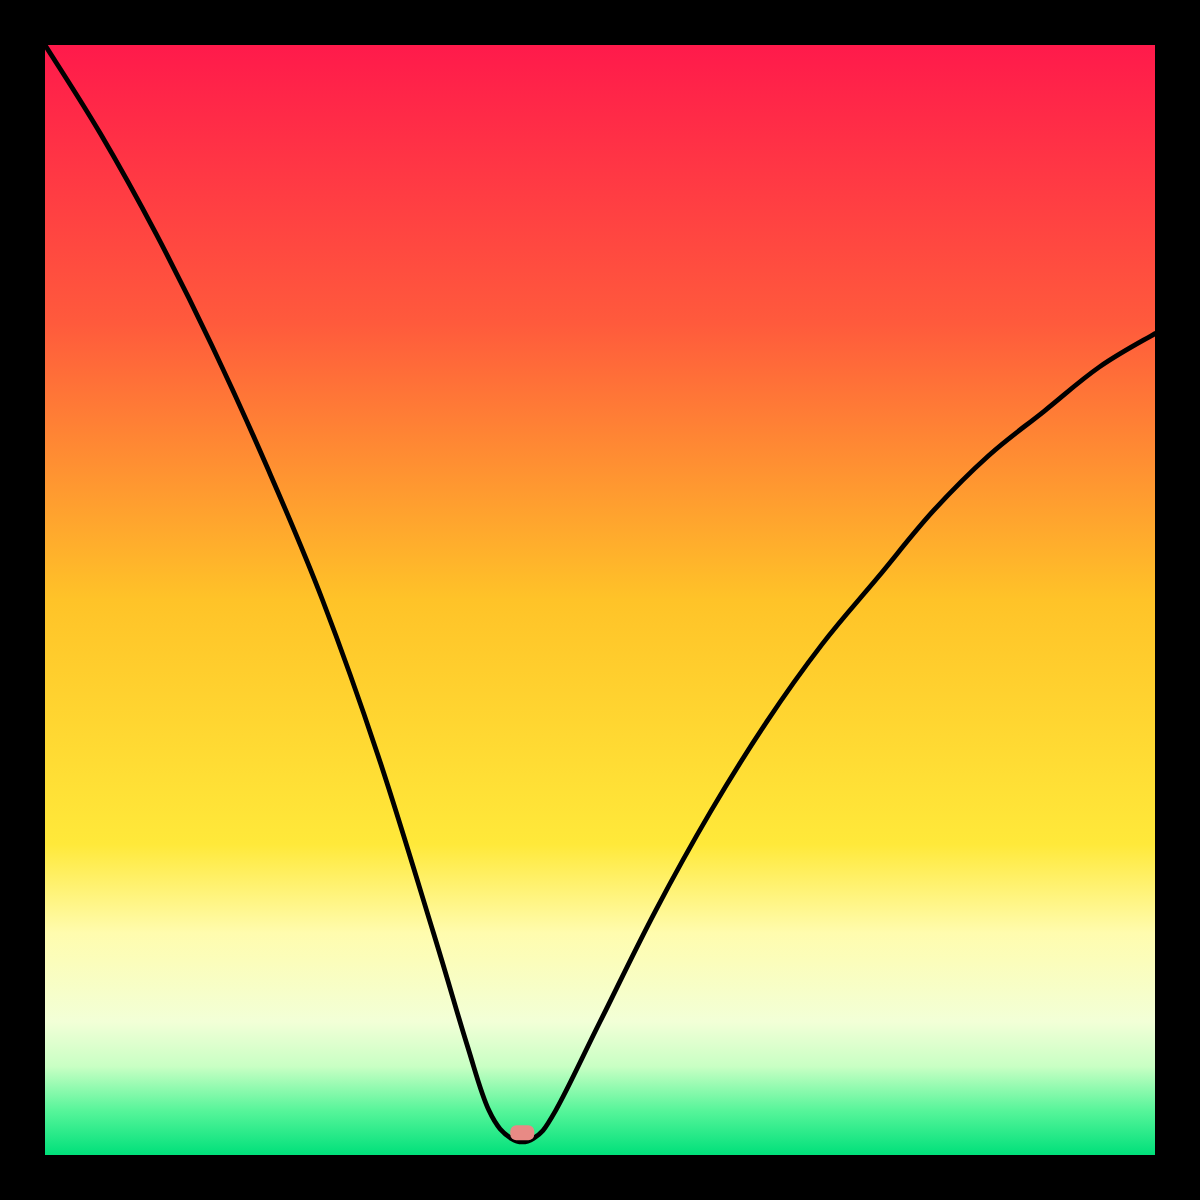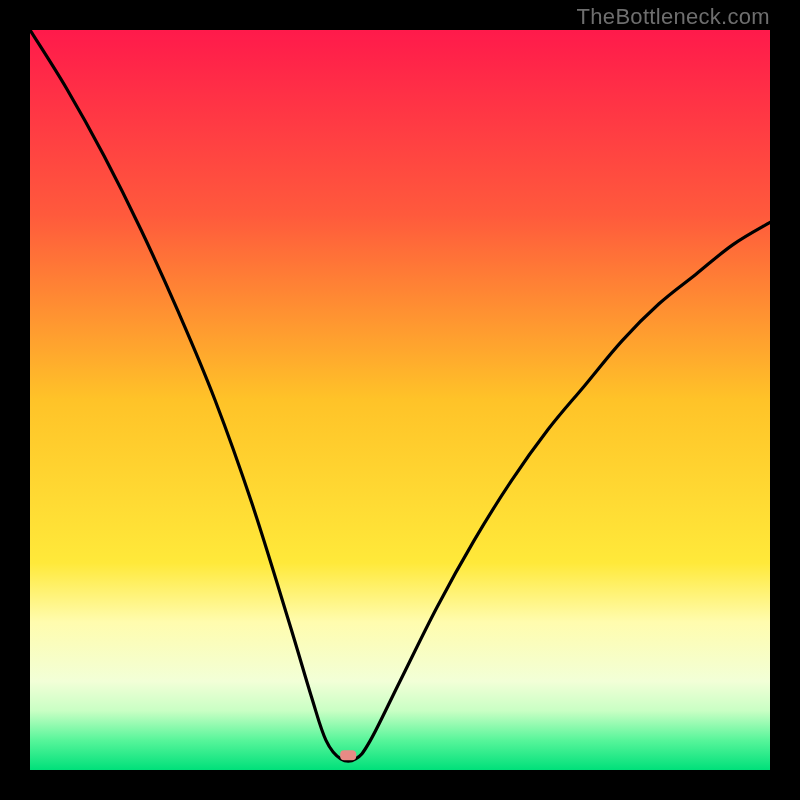--- a/index.html
+++ b/index.html
@@ -31,21 +31,20 @@
     color: #6e6e6e;
     font-size: 22px;
     font-weight: 500;
     letter-spacing: 0.3px;
   }
 </style>
 </head>
 <body>
 
 <div class="frame">
-  <div class="watermark">TheBottleneck.com</div>
 
   <svg class="plot" viewBox="0 0 740 740" preserveAspectRatio="none">
     <defs>
       <linearGradient id="bg-grad" x1="0" y1="0" x2="0" y2="1">
           <stop offset="0%" stop-color="#FF1A4B"></stop>
           <stop offset="25%" stop-color="#FF5A3C"></stop>
           <stop offset="50%" stop-color="#FFC328"></stop>
           <stop offset="72%" stop-color="#FFE93A"></stop>
           <stop offset="80%" stop-color="#FFFCAE"></stop>
           <stop offset="88%" stop-color="#F2FFD7"></stop>

